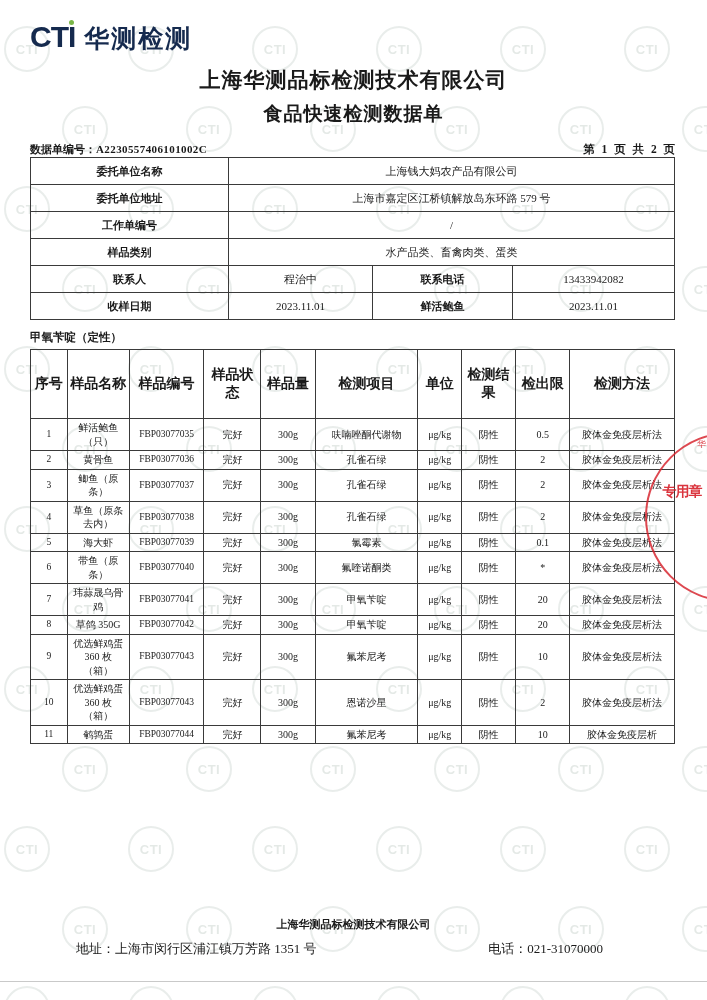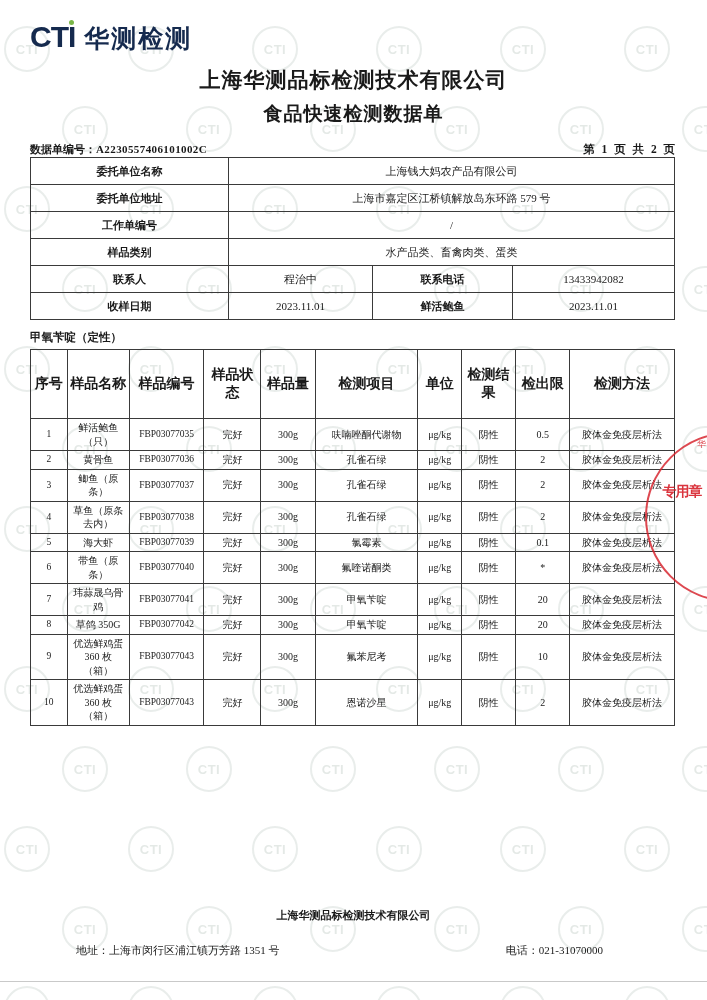--- a/index.html
+++ b/index.html
@@ -88,21 +88,21 @@
     font-size:10px; text-align:center; padding:2px 2px; line-height:1.35;
   }
   #results-table td.num, #results-table td.code { font-size:9.5px; }
   .c0 { width:37px; } .c1 { width:63px; } .c2 { width:75px; }
   .c3 { width:58px; } .c4 { width:55px; } .c5 { width:105px; }
   .c6 { width:44px; } .c7 { width:55px; } .c8 { width:55px; } .c9 { width:107px; }
 
   
   #footer { position:absolute; left:30px; right:30px; bottom:42px; }
   .foot-company { text-align:center; font-size:11px; font-weight:bold; }
-  .foot-line { display:flex; justify-content:space-between; margin-top:20px; font-size:11px; }
+  .foot-line { display:flex; justify-content:space-between; margin-top:8px; font-size:13px; }
   .foot-addr { padding-left:46px; }
   .foot-tel { padding-right:74px; }
   .foot-rule { position:absolute; left:-30px; right:-30px; bottom:-24px; border-top:1px solid #c9c9c9; }
 
   
   #stamp {
     position:absolute; z-index:5; pointer-events:none;
     left:645px; top:432px; width:170px; height:170px;
   }
   #stamp .ring {
@@ -403,20 +403,32 @@
           <td class="c1">优选鲜鸡蛋 360 枚（箱）</td>
           <td class="c2 code">FBP03077043</td>
           <td class="c3">完好</td>
           <td class="c4">300g</td>
           <td class="c5">恩诺沙星</td>
           <td class="c6">μg/kg</td>
           <td class="c7">阴性</td>
           <td class="c8">2</td>
           <td class="c9">胶体金免疫层析法</td>
         </tr>
+        <tr>
+          <td class="c0 code">11</td>
+          <td class="c1">鹌鹑蛋</td>
+          <td class="c2 code">FBP03077044</td>
+          <td class="c3">完好</td>
+          <td class="c4">300g</td>
+          <td class="c5">氟苯尼考</td>
+          <td class="c6">μg/kg</td>
+          <td class="c7">阴性</td>
+          <td class="c8">10</td>
+          <td class="c9">胶体金免疫层析</td>
+        </tr>
       </tbody>
   </table>
 
   <div id="footer">
     <div class="foot-company">上海华测品标检测技术有限公司</div>
     <div class="foot-line">
       <div class="foot-addr">地址：上海市闵行区浦江镇万芳路 1351 号</div>
       <div class="foot-tel">电话：021-31070000</div>
     </div>
     <div class="foot-rule"></div>

